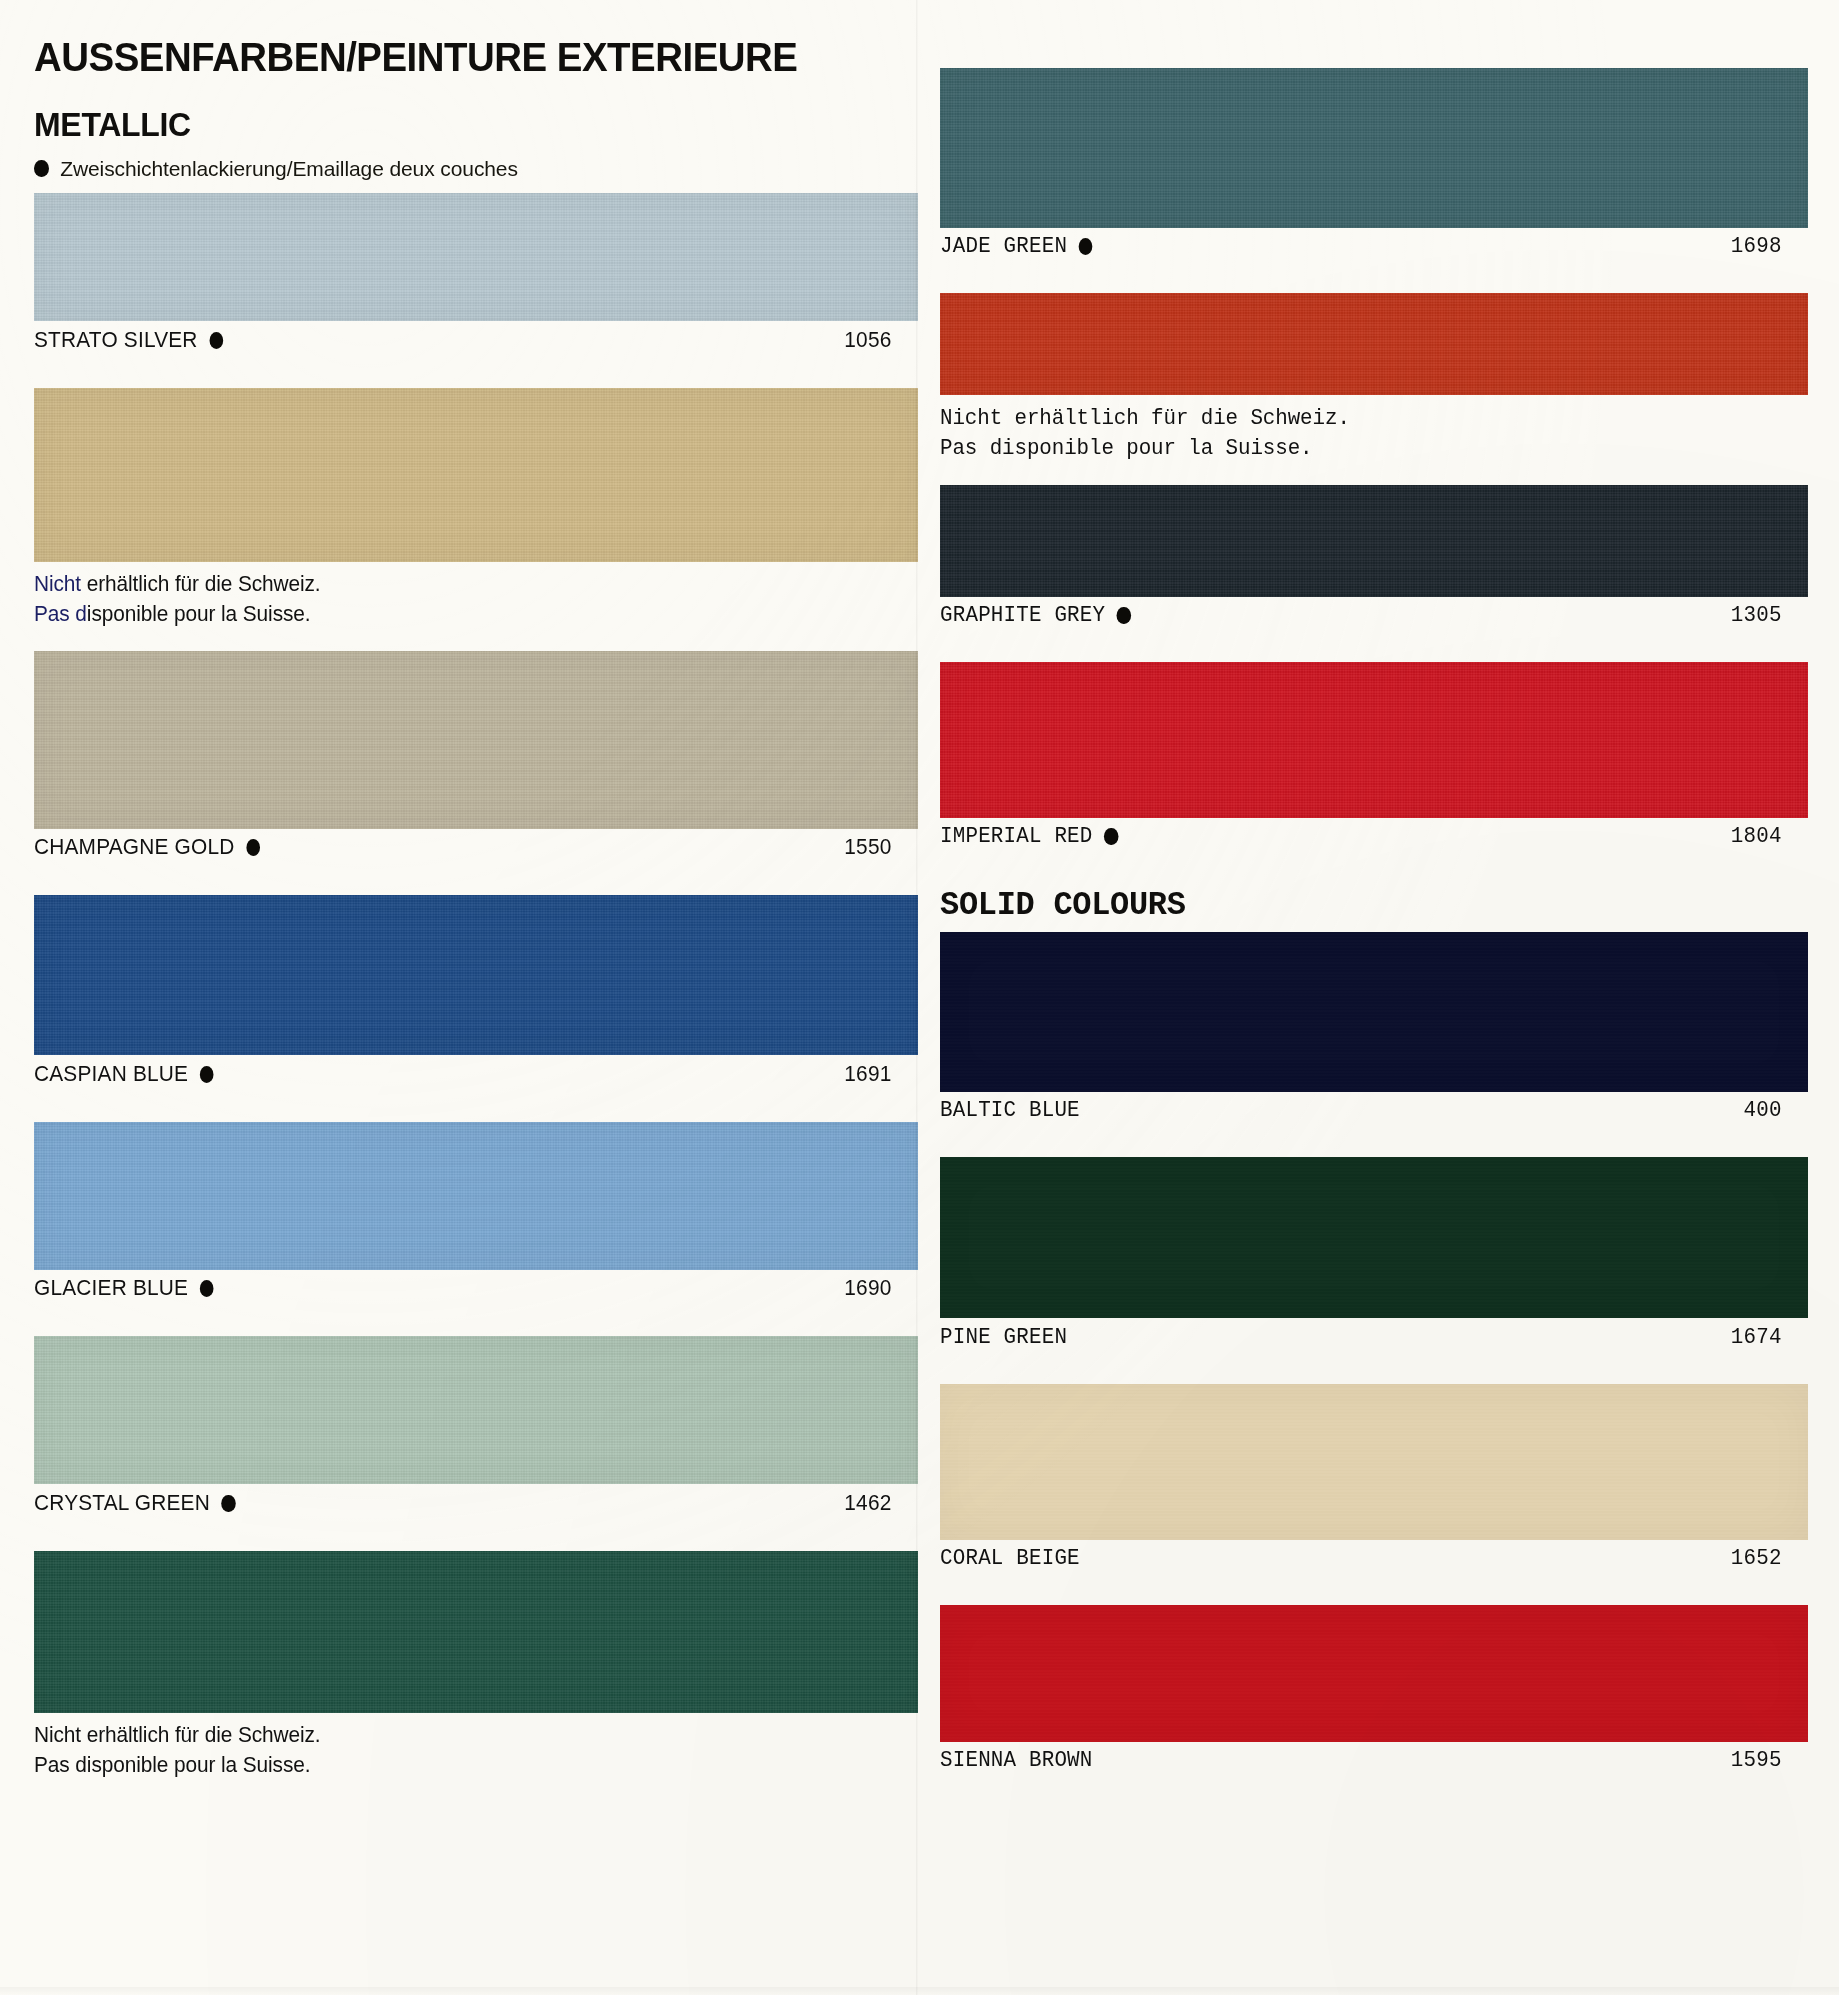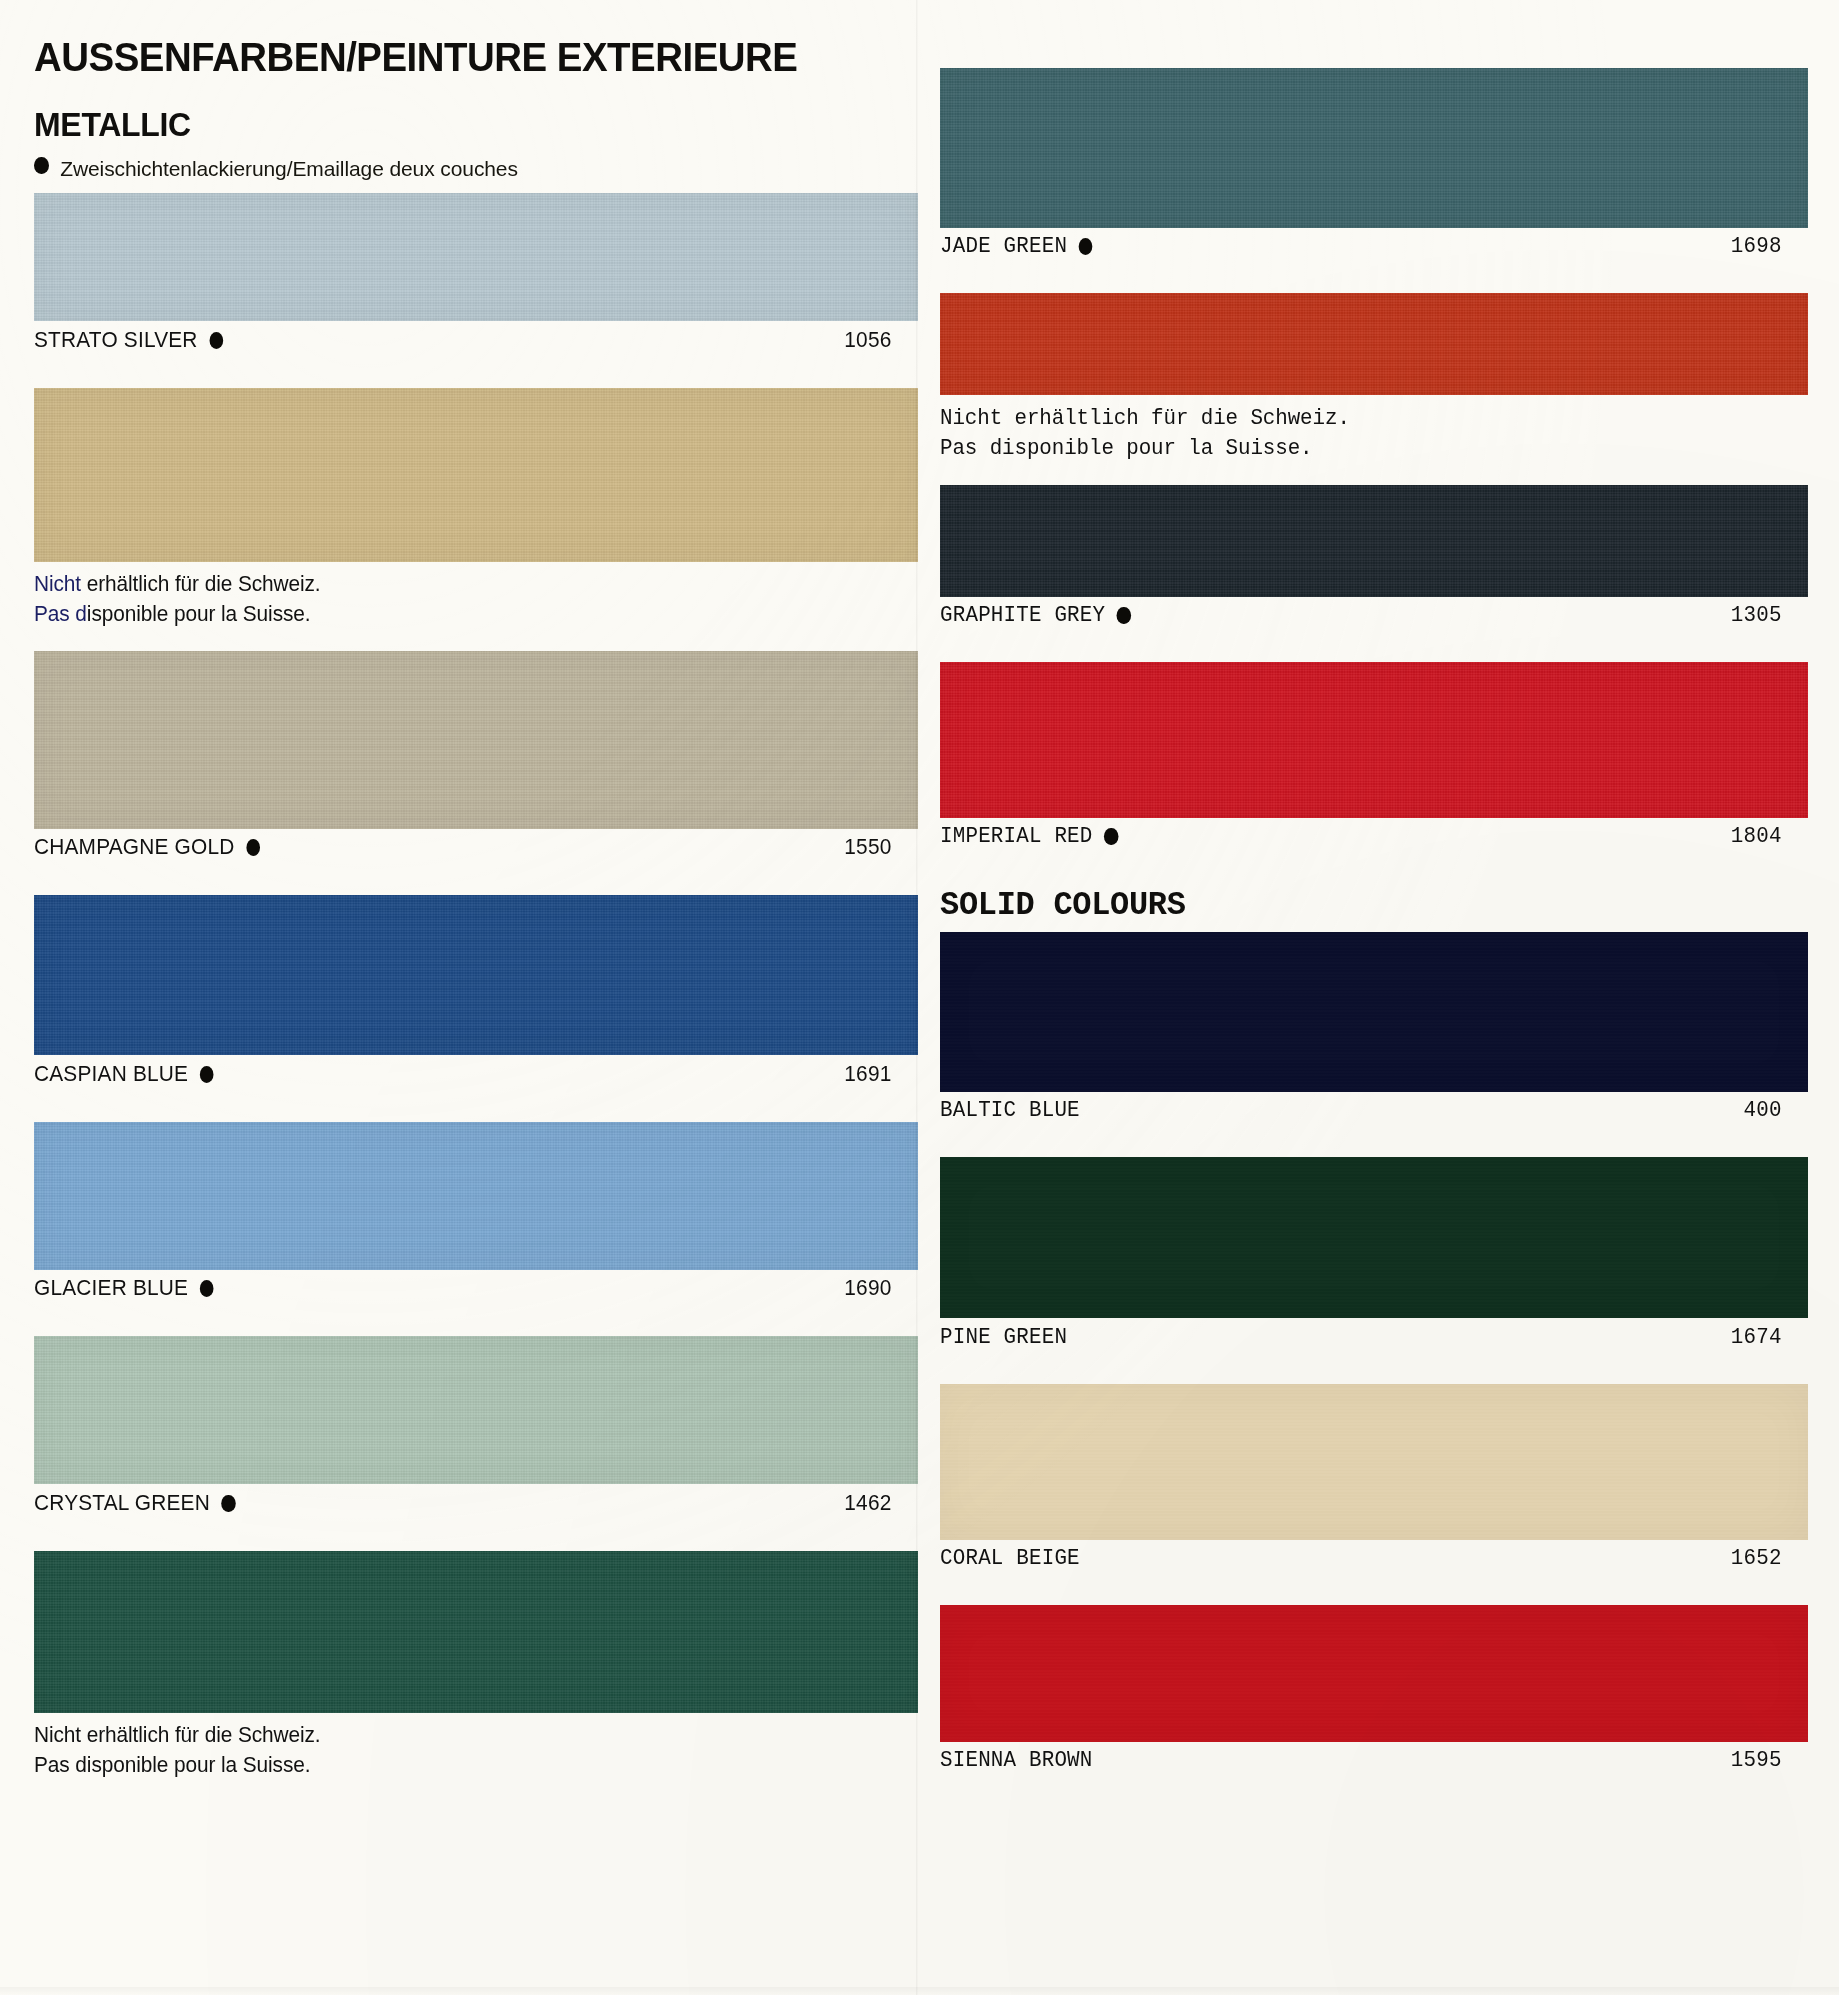--- a/index.html
+++ b/index.html
@@ -86,21 +86,21 @@
 
   .t-metallic { margin: 30px 0 0 0; }
 
   .t-solid {
     margin: 0;
     padding: 4.8px 0 9.6px 0;
   }
 
   .subnote {
     display: flex;
-    align-items: flex-start;
+    align-items: center;
     gap: 11.2px;
     margin: 16px 0 12.8px 0;
     font-size: 21px;
     color: #17160f;
     letter-spacing: -0.1px;
   }
 
   .dot {
     display: inline-block;
     width: 15px;

